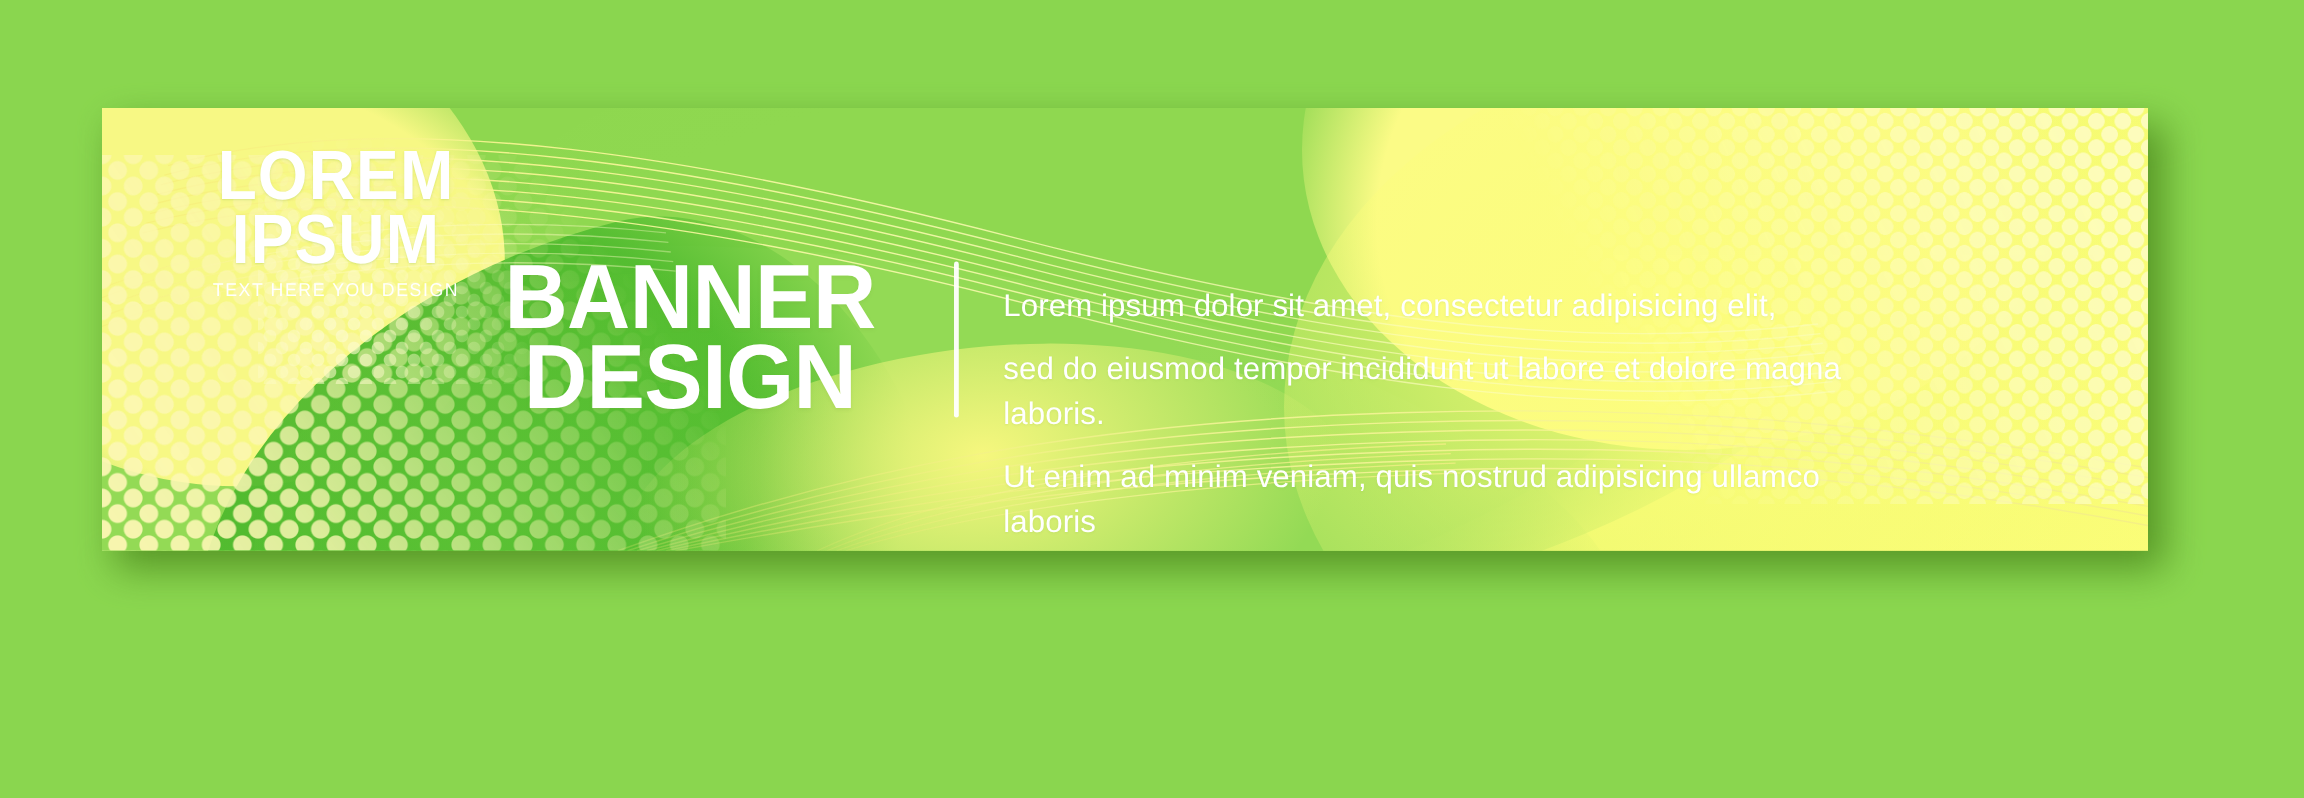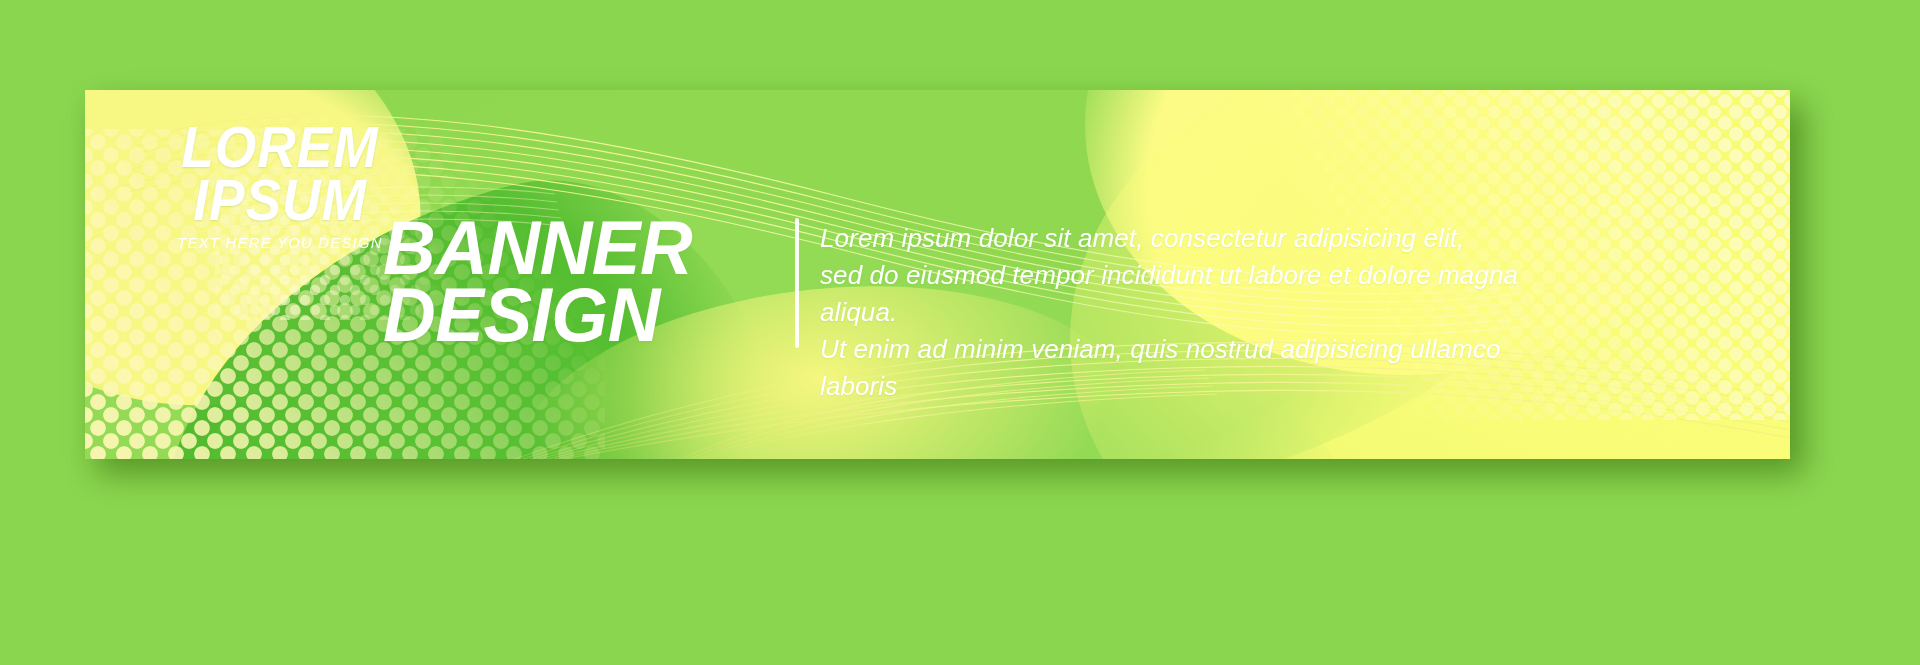--- a/index.html
+++ b/index.html
@@ -1,21 +1,21 @@
 <!DOCTYPE html>
 <html><head>
 <meta charset="utf-8">
 <style>
   html,body{margin:0;padding:0;}
   body{
     width:1920px;height:665px;overflow:hidden;
     background:#8ad64f;
     font-family:"Liberation Sans", sans-serif;
   }
-  .stage{position:relative;width:1920px;height:665px;font-style:italic;}
+  .stage{position:relative;width:1920px;height:665px;}
 
   
   .banner-shadow{
     position:absolute;left:96px;top:104px;width:1708px;height:370px;
     background:#4e8c1f;
     filter:blur(16px);
     opacity:.85;
   }
 
   
@@ -152,21 +152,21 @@
   .logo-tag{
     margin-top:7px;
     font-size:15.5px;
     letter-spacing:1.4px;
     font-weight:normal;
     transform:scaleX(.95);
   }
 
   .headline{
     position:absolute;left:290px;top:125px;width:400px;
-    text-align:left;color:#ffffff;
+    text-align:center;color:#ffffff;
   }
   .headline-l1,.headline-l2{
     font-weight:bold;
     font-size:76px;
     line-height:.88;
     letter-spacing:-0.5px;
     transform:scaleX(.96);
     text-shadow:0 2px 3px rgba(120,170,60,.18);
   }
 
@@ -177,21 +177,21 @@
   }
 
   .paragraph{
     position:absolute;left:735px;top:130px;width:740px;
     color:#ffffff;
     font-size:26px;
     line-height:1.42;
     letter-spacing:.1px;
     text-shadow:0 1px 2px rgba(130,180,70,.16);
   }
-  .paragraph p{margin:0;}
+  .paragraph p{margin:16px;}
 </style>
 </head>
 <body>
 
 <div class="stage">
 
   <div class="banner-shadow"></div>
 
   <div class="banner">
 
@@ -268,18 +268,18 @@
 
     <div class="headline">
       <div class="headline-l1">BANNER</div>
       <div class="headline-l2">DESIGN</div>
     </div>
 
     <div class="divider"></div>
 
     <div class="paragraph">
       <p>Lorem ipsum dolor sit amet, consectetur adipisicing elit,</p>
-      <p>sed do eiusmod tempor incididunt ut labore et dolore magna aliqua.</p>
+      <p>sed do eiusmod tempor incididunt ut labore et dolore magna laboris.</p>
       <p>Ut enim ad minim veniam, quis nostrud adipisicing ullamco laboris</p>
     </div>
 
   </div>
 </div>
 
 </body></html>

